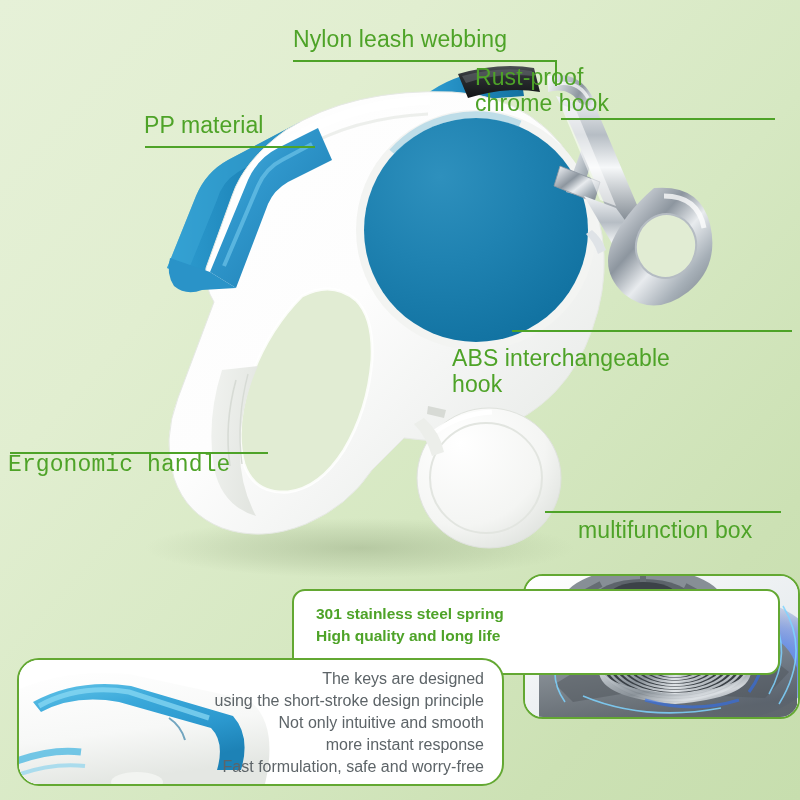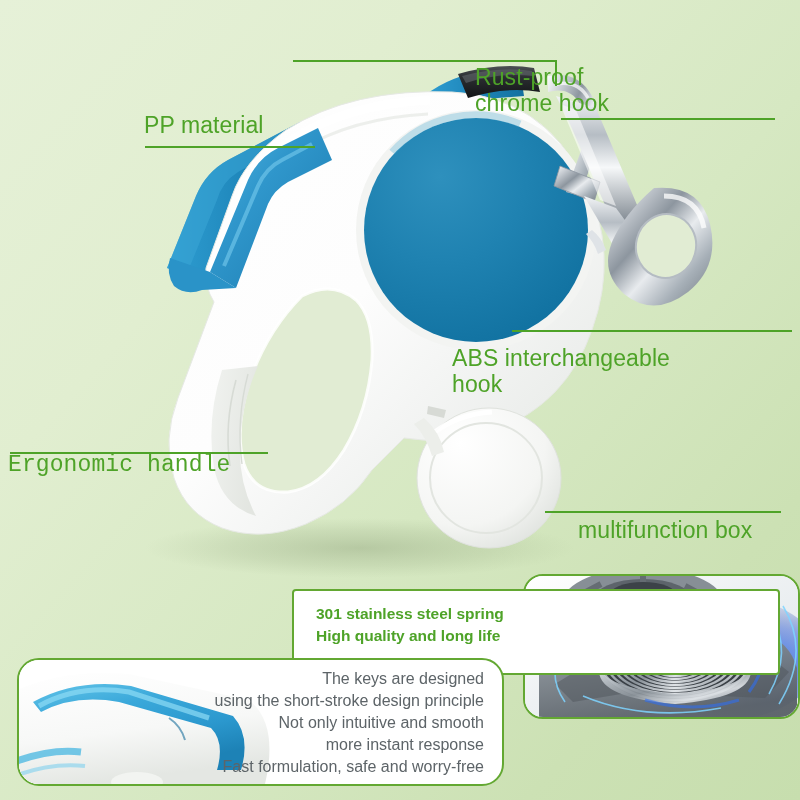--- a/index.html
+++ b/index.html
@@ -16,21 +16,21 @@
   .leader{position:absolute;background:#4ea328;}
   .leader.h{height:1.5px;}
   .leader.v{width:1.5px;}
 
   
   #product{position:absolute;left:0;top:0;width:800px;height:600px;}
 
   
   .panel{position:absolute;background:#ffffff;border:2.5px solid #63a832;
          border-radius:22px;box-sizing:border-box;overflow:hidden;}
-  #panel-spring{left:292px;top:589px;width:488px;height:86px;border-radius:4px;}
+  #panel-spring{left:292px;top:589px;width:488px;height:86px;border-radius:13px;}
   #panel-keys{left:17px;top:658px;width:487px;height:128px;border-radius:22px;}
   #photo-spring{position:absolute;left:523px;top:574px;width:277px;height:145px;
                 border:2.5px solid #63a832;border-radius:20px;box-sizing:border-box;
                 overflow:hidden;background:#f4f6f7;}
 
   .spring-title{position:absolute;left:22px;top:12px;color:#4ea328;
                 font-size:15.5px;font-weight:bold;line-height:1.45;white-space:pre-line;}
   .keys-text{position:absolute;right:18px;top:8px;color:#5d6468;
              font-size:16px;line-height:1.38;text-align:right;white-space:pre-line;
              font-weight:normal;}
@@ -193,20 +193,21 @@
       <ellipse cx="666" cy="246" rx="30" ry="32" fill="none" stroke="#b5bcc3" stroke-width="2" transform="rotate(14 666 246)"></ellipse>
 
       <path d="M592 230 Q602 238 606 250 L598 254 Q594 242 586 234 Z" fill="#dfe3e7"></path>
 
       <path d="M560 104 L576 110 L616 206 L600 200 Z" fill="#ffffff" opacity=".55"></path>
       <path d="M664 196 Q698 196 704 228" fill="none" stroke="#ffffff" stroke-width="5" opacity=".75"></path>
       <path d="M556 84 Q578 80 588 98" fill="none" stroke="#ffffff" stroke-width="3.5" opacity=".7"></path>
     </g>
   </svg>
 
+  <div class="lbl" style="left:293px;top:26px;">Nylon leash webbing</div>
   <div class="leader h" style="left:293px;top:60px;width:264px;"></div>
   <div class="leader v" style="left:555px;top:60px;height:26px;"></div>
 
   <div class="lbl r" style="right:25px;top:64px;width:300px;">
     <div>Rust-proof</div>
     <div>chrome hook</div>
   </div>
   <div class="leader h" style="left:561px;top:118px;width:214px;"></div>
 
   <div class="lbl" style="left:144px;top:112px;">PP material</div>

